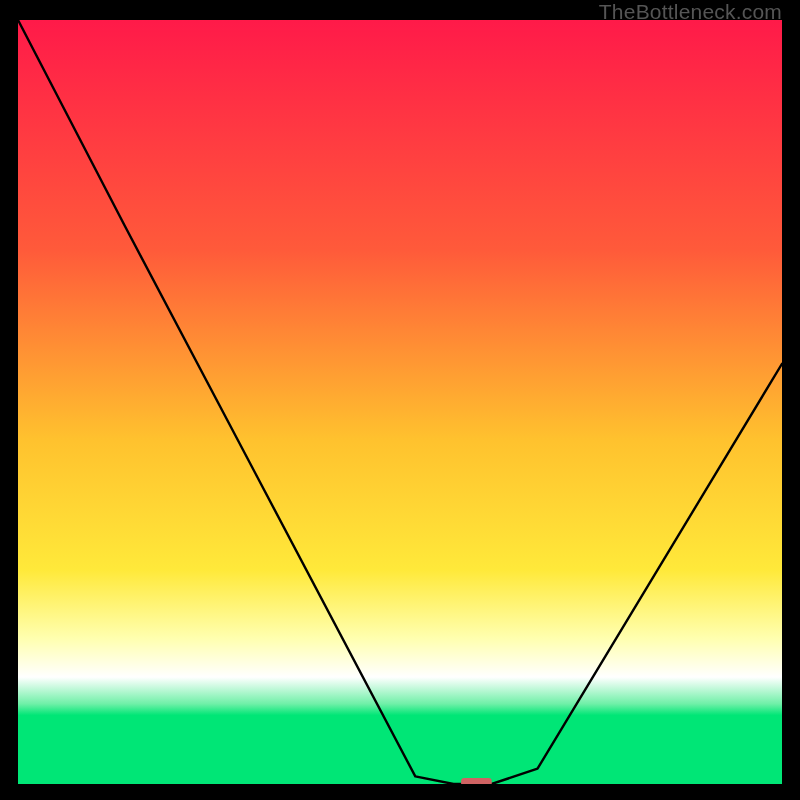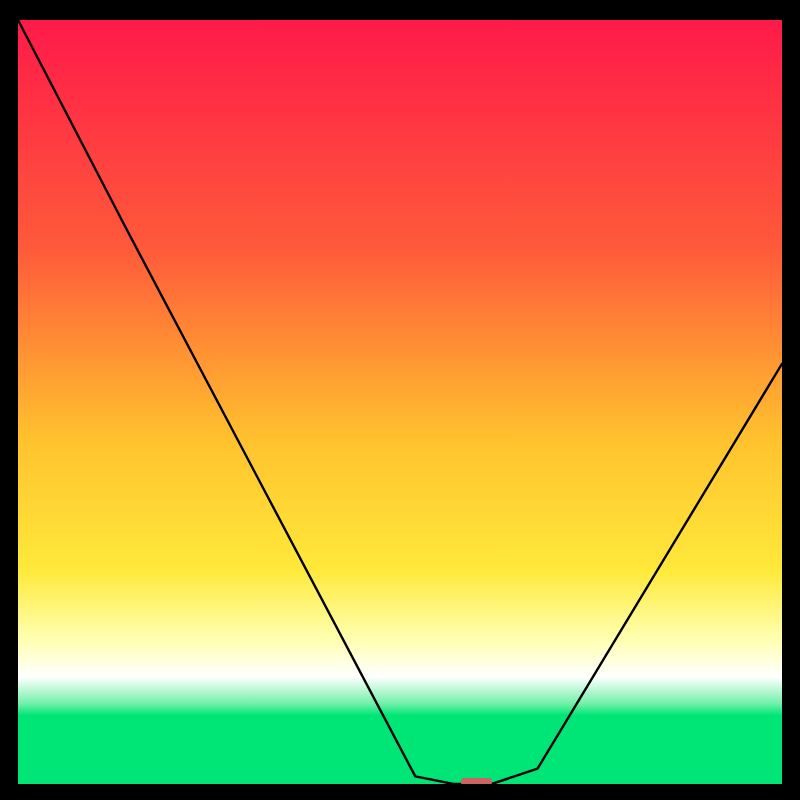--- a/index.html
+++ b/index.html
@@ -60,20 +60,21 @@
   .marker {
     fill: #cf6363;
     stroke: none;
   }
 </style>
 </head>
 <body>
 
 <div class="frame">
 
+  <div class="watermark">TheBottleneck.com</div>
 
   <div class="plot-area">
     <svg class="svg-layer" viewBox="0 0 764 764" preserveAspectRatio="none">
       <path class="curve" d="M0.0 0.0 L107.0 206.3 L397.3 756.4 L435.5 764.0 L473.7 764.0 L519.5 748.7 L764.0 343.8"></path>
       <rect class="marker" rx="3" ry="3" x="443.1" y="758.0" width="30.6" height="12" fill="#cf6363"></rect>
     </svg>
   </div>
 
 </div>
 

